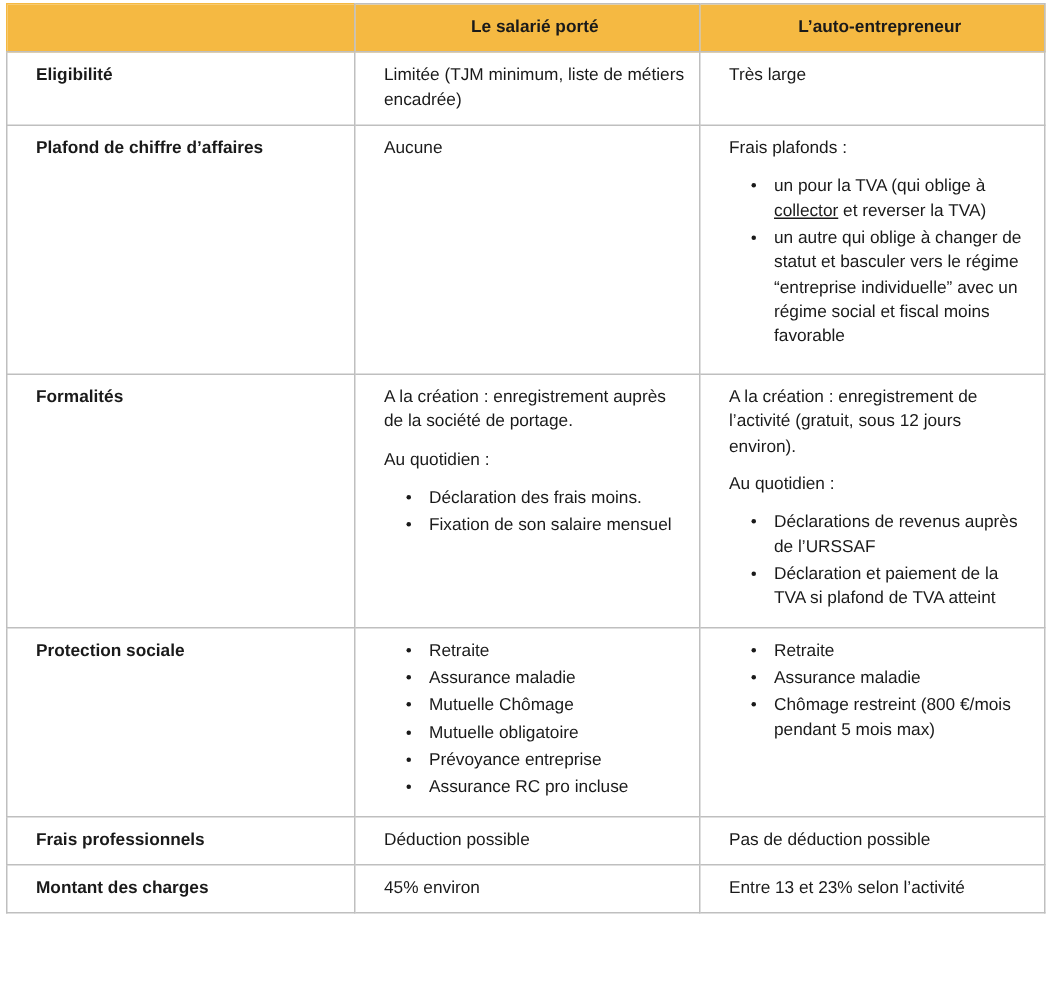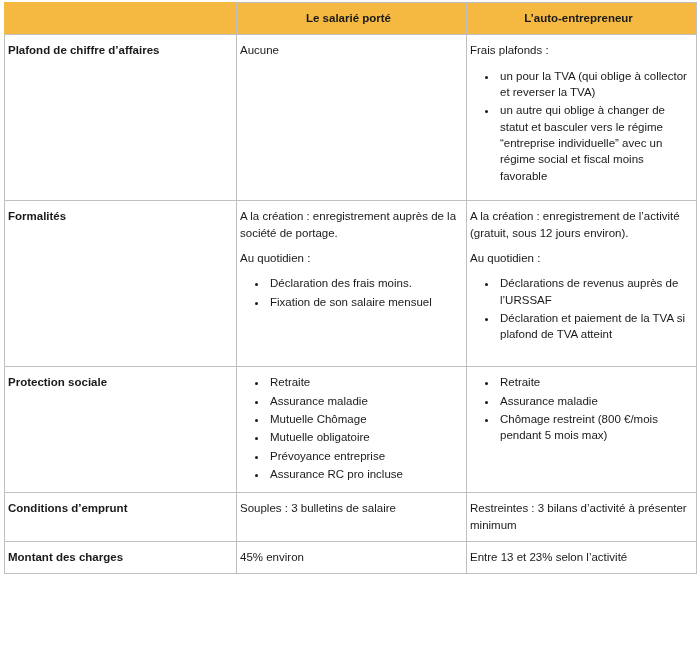--- a/index.html
+++ b/index.html
@@ -24,21 +24,21 @@
     width: 692px;
     table-layout: fixed;
   }
   table.compare col.c0 { width: 232px; }
   table.compare col.c1 { width: 230px; }
   table.compare col.c2 { width: 230px; }
 
   table.compare th, table.compare td {
     border: 1px solid #bfbfbf;
     vertical-align: top;
-    padding: 7px 9px 8px 3px;
+    padding: 7px 9px 8px 19px;
     font-size: 11.5px;
     line-height: 1.42;
   }
   thead th {
     background: #f5b942;
     text-align: center;
     font-weight: bold;
     font-size: 12px;
     padding-top: 8px;
     padding-bottom: 8px;
@@ -66,41 +66,50 @@
     padding-left: 28px;
     list-style-type: disc;
   }
   td.cell ul li {
     margin: 0 0 2px 0;
     padding-left: 2px;
   }
   td.cell ul li::marker {
     font-size: 11px;
   }
-  .u { }
+  .u { text-decoration: underline; }
   td.tall { height: 150px; }
 </style>
 </head>
 <body>
 
 <div class="table-wrap">
   <table class="compare">
     <colgroup>
       <col class="c0">
         <col class="c1">
         <col class="c2">
     </colgroup>
     <thead>
       <tr>
         <th class="blank"></th>
         <th>Le salarié porté</th>
         <th>L’auto-entrepreneur</th>
       </tr>
     </thead>
     <tbody id="tbody">
+        <tr>
+          <td class="rowhead">Eligibilité</td>
+          <td class="cell">
+            <p>Limitée (TJM minimum, liste de métiers encadrée)</p>
+          </td>
+          <td class="cell">
+            <p>Très large</p>
+          </td>
+        </tr>
         <tr>
           <td class="rowhead">Plafond de chiffre d’affaires</td>
           <td class="cell tall">
             <p>Aucune</p>
           </td>
           <td class="cell tall">
             <p>Frais plafonds :</p>
             <ul>
               <li>un pour la TVA (qui oblige à <span class="u">collector</span> et reverser la TVA)</li>
               <li>un autre qui oblige à changer de statut et basculer vers le régime “entreprise individuelle” avec un régime social et fiscal moins favorable</li>
@@ -140,26 +149,26 @@
           </td>
           <td class="cell">
             <ul>
               <li>Retraite</li>
               <li>Assurance maladie</li>
               <li>Chômage restreint (800 €/mois pendant 5 mois max)</li>
             </ul>
           </td>
         </tr>
         <tr>
-          <td class="rowhead">Conditions d’emprunt</td>
+          <td class="rowhead">Frais professionnels</td>
           <td class="cell">
-            <p>Souples : 3 bulletins de salaire</p>
+            <p>Déduction possible</p>
           </td>
           <td class="cell">
-            <p>Restreintes : 3 bilans d’activité à présenter minimum</p>
+            <p>Pas de déduction possible</p>
           </td>
         </tr>
         <tr>
           <td class="rowhead">Montant des charges</td>
           <td class="cell">
             <p>45% environ</p>
           </td>
           <td class="cell">
             <p>Entre 13 et 23% selon l’activité</p>
           </td>

